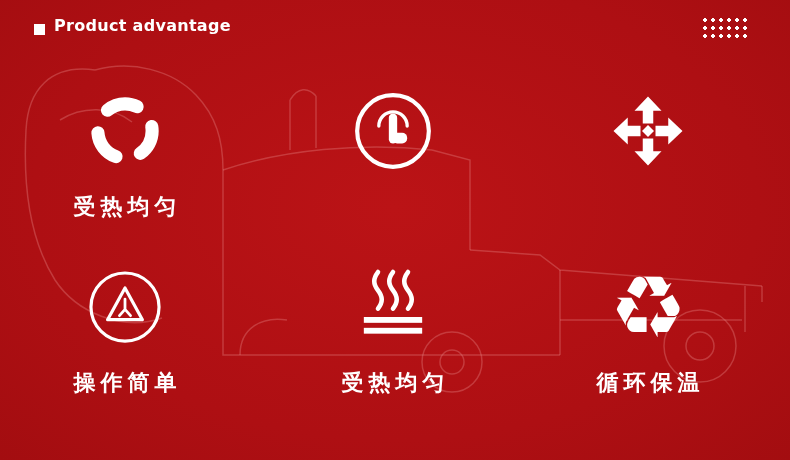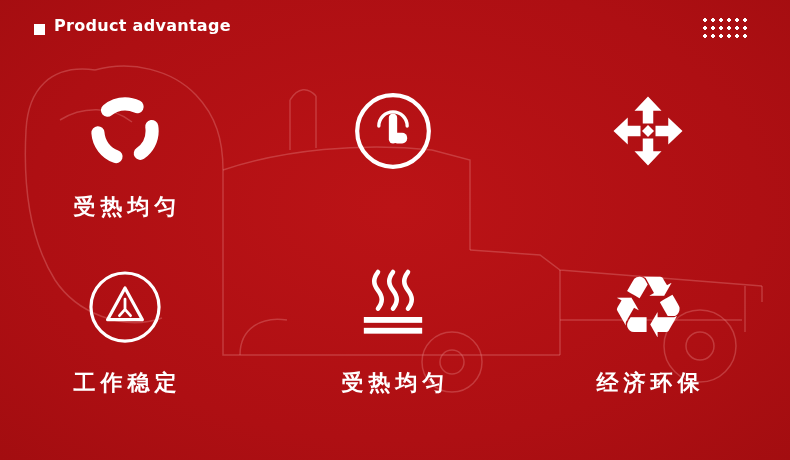--- a/index.html
+++ b/index.html
@@ -100,21 +100,21 @@
   </div>
 
   <div class="feature r2 c1">
     <div class="iconbox">
       <svg viewBox="0 0 96 96" width="76" height="76">
         <circle cx="48" cy="48" r="43" fill="none" stroke="#fff" stroke-width="4"></circle>
         <path d="M48 24 L70 64 L26 64 Z" fill="none" stroke="#fff" stroke-width="4" stroke-linejoin="round"></path>
         <path d="M48 38 L48 51 M48 51 L41 59 M48 51 L55 59" stroke="#fff" stroke-width="3.5" fill="none" stroke-linecap="round"></path>
       </svg>
     </div>
-    <span class="label">工作稳定</span>
+    <span class="label">操作简单</span>
   </div>
 
   <div class="feature r2 c2">
     <div class="iconbox">
       <svg viewBox="0 0 96 96" width="80" height="80">
         <g stroke="#fff" stroke-width="5.5" fill="none" stroke-linecap="round">
           <path d="M30 6 C 24 14, 24 20, 30 28 C 36 36, 36 42, 30 50"></path>
           <path d="M48 6 C 42 14, 42 20, 48 28 C 54 36, 54 42, 48 50"></path>
           <path d="M66 6 C 60 14, 60 20, 66 28 C 72 36, 72 42, 66 50"></path>
         </g>
@@ -122,16 +122,16 @@
         <rect x="13" y="73" width="70" height="7" fill="#fff"></rect>
       </svg>
     </div>
     <span class="label">受热均匀</span>
   </div>
 
   <div class="feature r2 c3">
     <div class="iconbox">
       <span class="glyph">♻</span>
     </div>
-    <span class="label">经济环保</span>
+    <span class="label">循环保温</span>
   </div>
 
 </div>
 
 </body></html>

